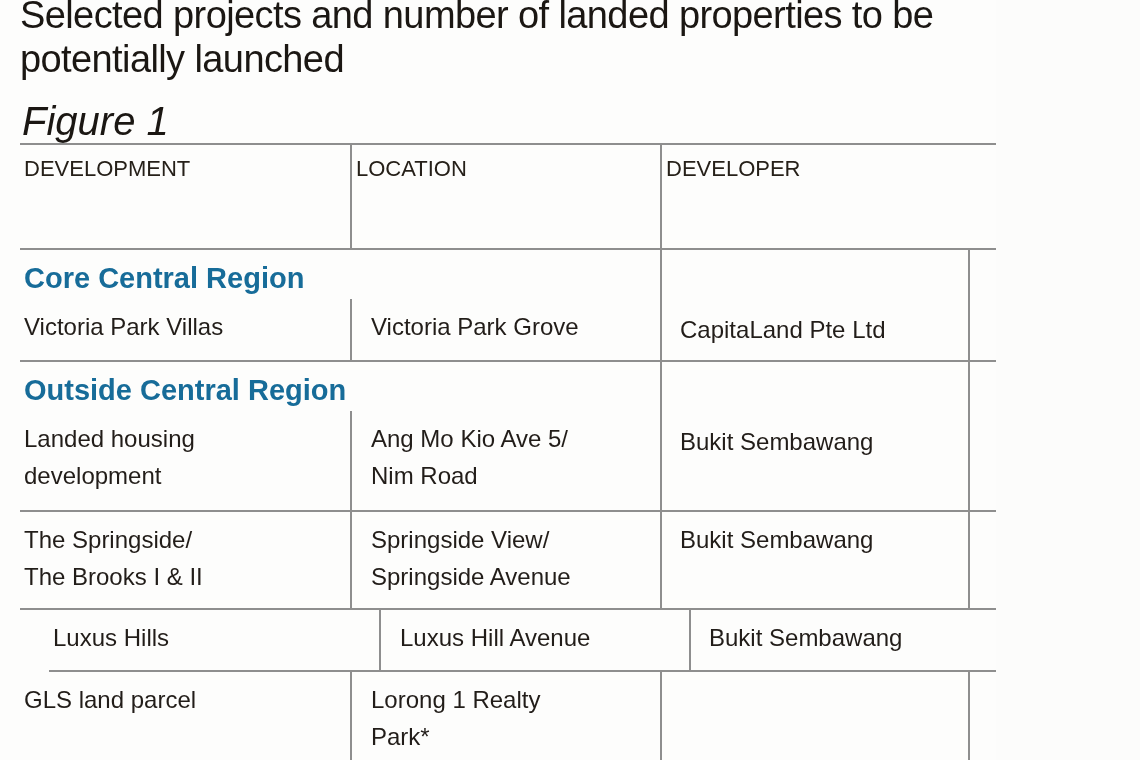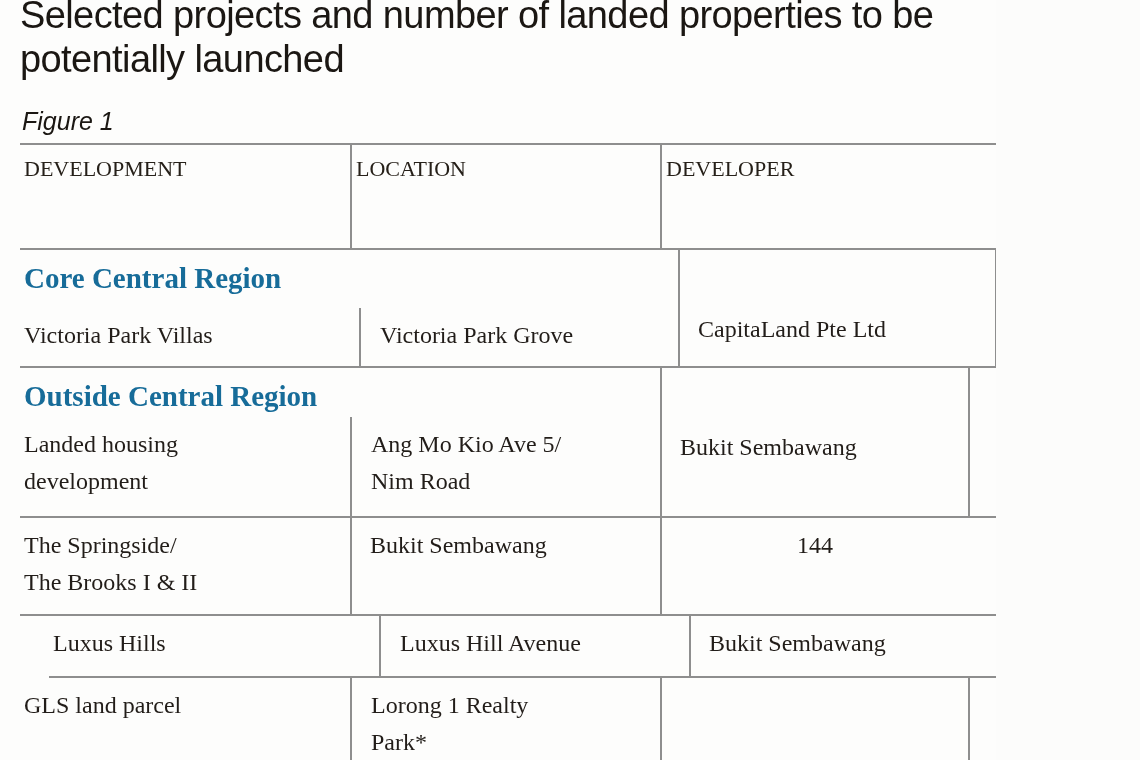--- a/index.html
+++ b/index.html
@@ -25,39 +25,38 @@
     font-size: 38px;
     line-height: 44px;
     font-weight: 400;
     letter-spacing: -0.6px;
     color: #1b1713;
     margin: -7px 0 0 20px;
     white-space: pre-line;
   }
   .figure-label {
     font-style: italic;
-    font-size: 25px;
+    font-size: 40px;
     line-height: 32px;
     color: #1b1713;
     margin: 24px 0 0 22px;
   }
   .figure-table {
     width: 1090px;
     margin: 6px 0 0 20px;
     border-top: 2px solid var(--grid-line);
   }
   .row, .group {
     display: grid;
     grid-template-columns: 330px 310px 308px 142px;
     border-bottom: 2px solid var(--grid-line);
-    font-family: Liberation Serif, serif;
   }
   .group { grid-template-rows: auto 1fr; }
   .h-header { min-height: 105px; }
-  .h-a { min-height: 110px; gap: 9px; }
+  .h-a { min-height: 110px; }
   .h-b { min-height: 150px; }
   .h-c { min-height: 98px; }
   .h-d { min-height: 62px; margin-left: 29px; }
   .h-e { min-height: 89px; }
   .cell {
     font-size: 24px;
     line-height: 37px;
     padding: 9px 6px 12px 4px;
     white-space: pre-line;
     color: var(--body-text);
@@ -120,20 +119,22 @@
 development</div>
       <div class="cell g-loc bl pad-loc">Ang Mo Kio Ave 5/
 Nim Road</div>
       <div class="cell g-developer bl pad-dev">Bukit Sembawang</div>
       <div class="cell g-units bl">98</div>
     </div>
 
     <div class="row h-c">
       <div class="cell">The Springside/
 The Brooks I &amp; II</div>
+      <div class="cell bl pad-loc">Springside View/
+Springside Avenue</div>
       <div class="cell bl pad-dev">Bukit Sembawang</div>
       <div class="cell bl units">144</div>
     </div>
 
     <div class="row h-d">
       <div class="cell">Luxus Hills</div>
       <div class="cell bl pad-loc">Luxus Hill Avenue</div>
       <div class="cell bl pad-dev">Bukit Sembawang</div>
       <div class="cell bl units">78</div>
     </div>

